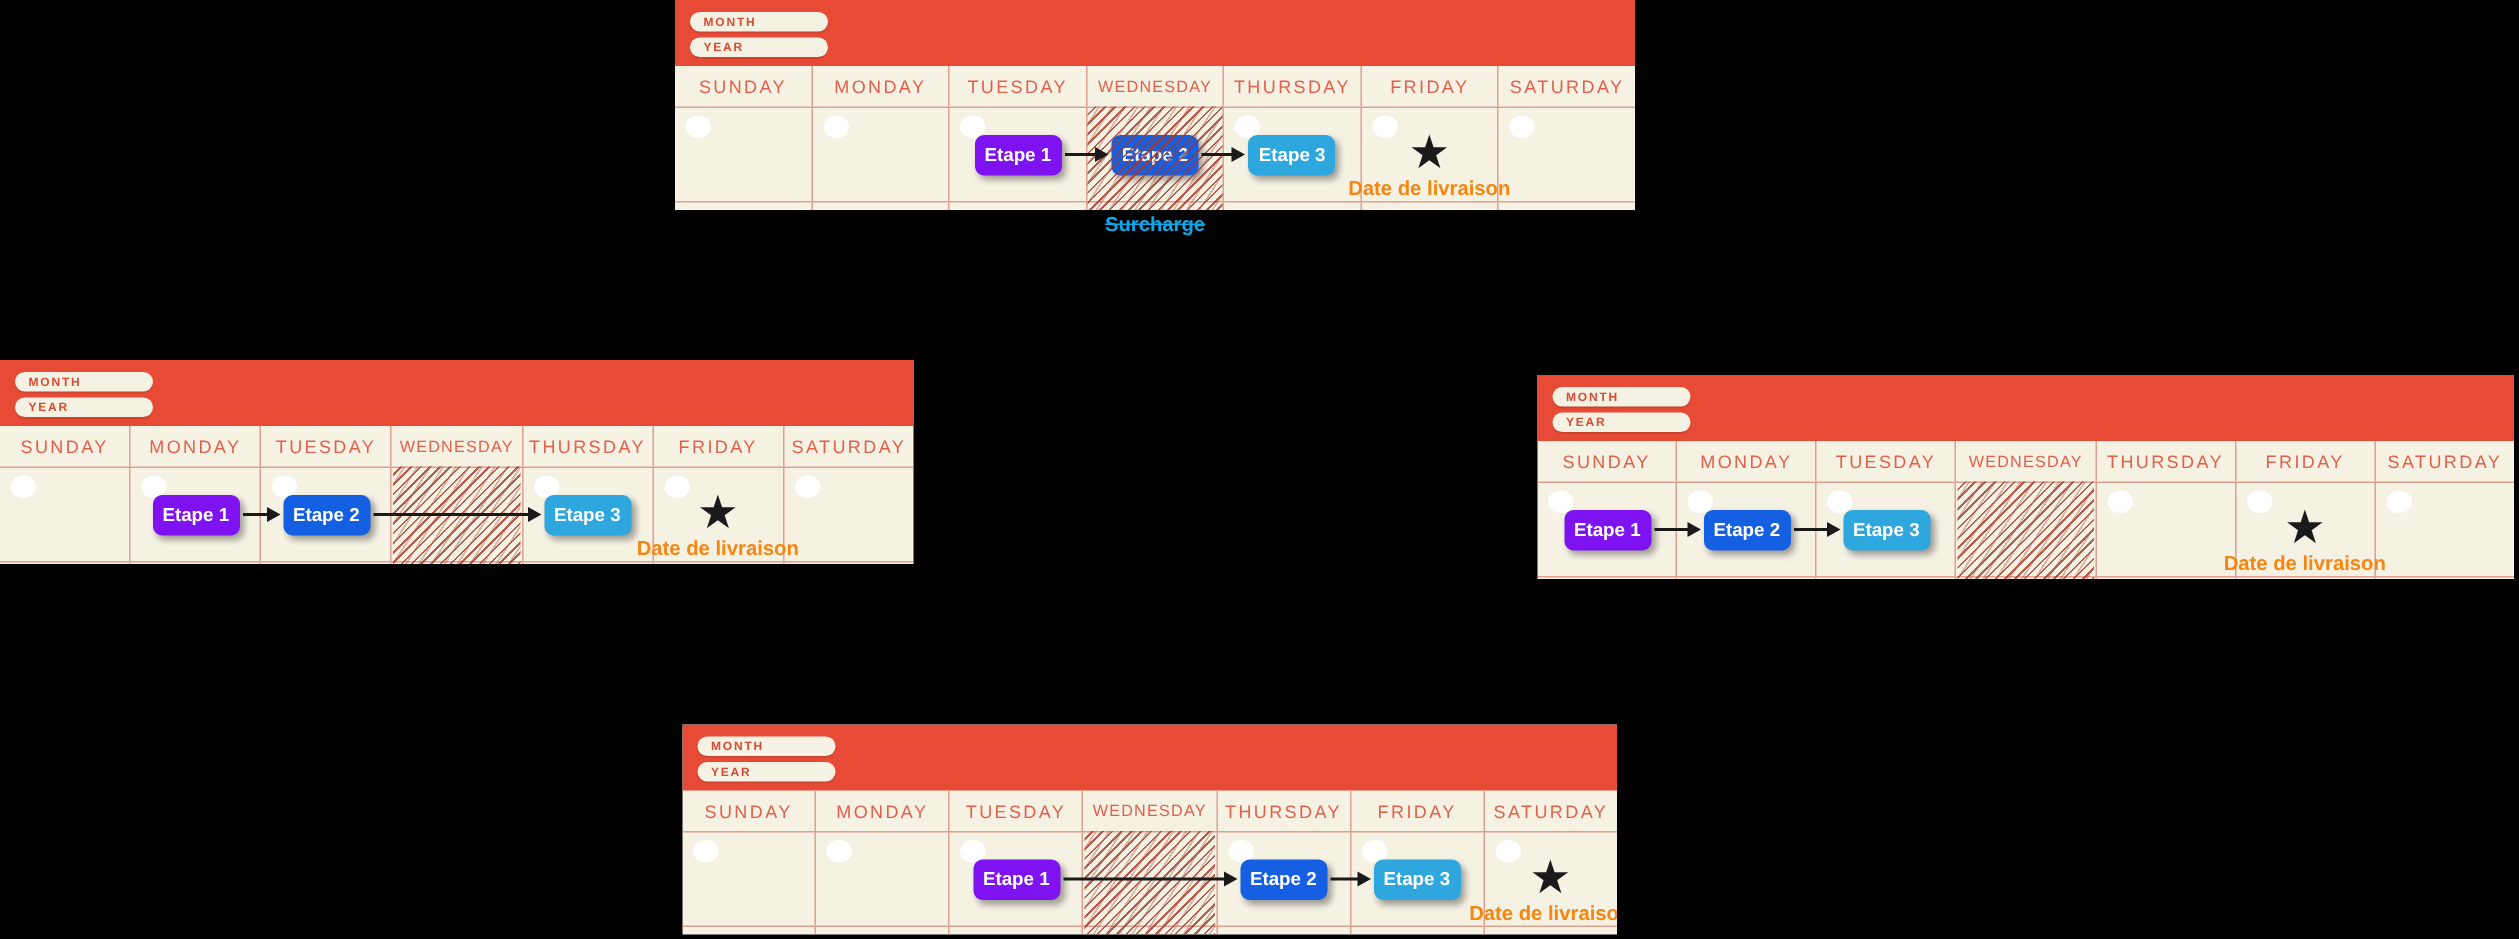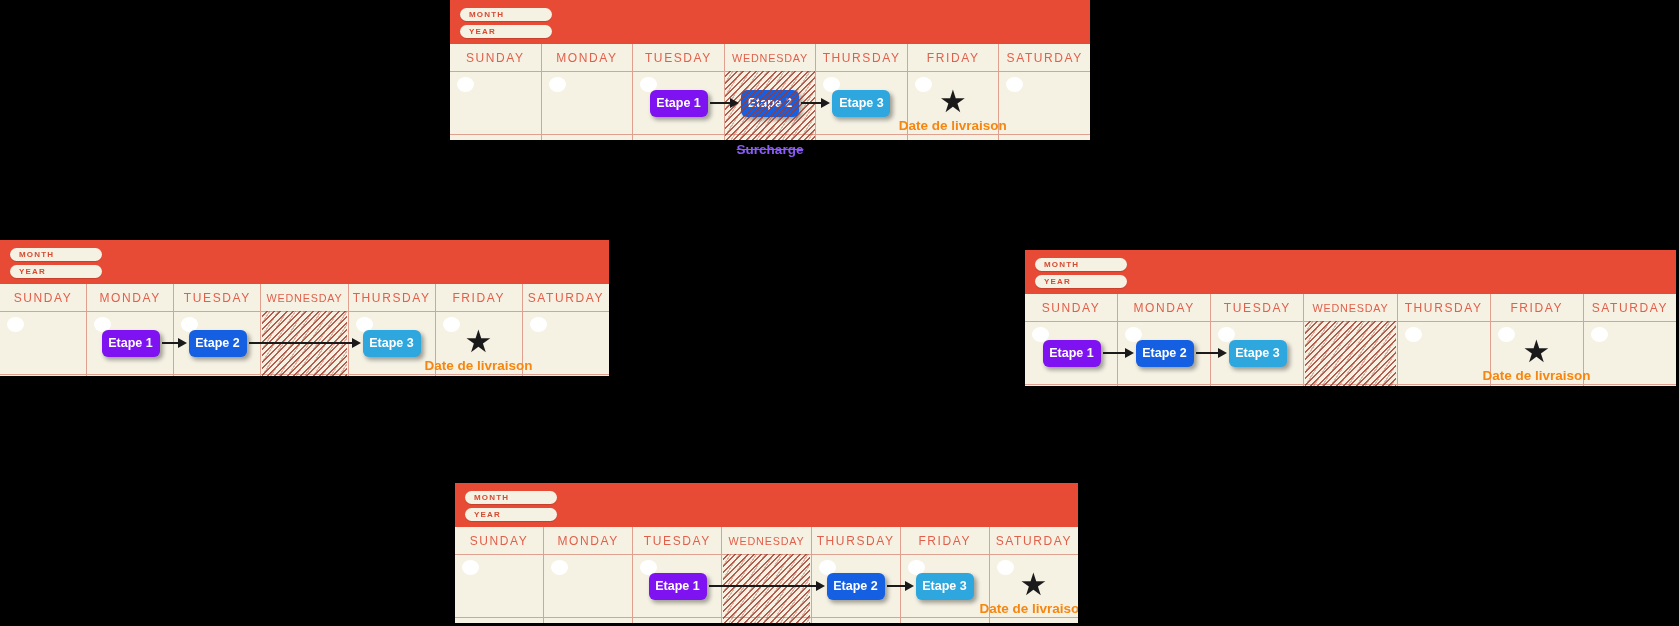--- a/index.html
+++ b/index.html
@@ -269,14 +269,14 @@
         <div class="arrow-head" style="left:360.5px;top:98px;border-left:9px solid #1A1A1A"></div>
         <div class="arrow-line" style="left:431.5px;top:102px;width:19px;background:#1A1A1A"></div>
         <div class="arrow-head" style="left:449.5px;top:98px;border-left:9px solid #1A1A1A"></div>
         <button class="step-btn" style="left:193.5px;top:90px;background:#7E12F0">Etape 1</button>
         <button class="step-btn" style="left:371.5px;top:90px;background:#1560E2">Etape 2</button>
         <button class="step-btn" style="left:460.5px;top:90px;background:#2EA6DE">Etape 3</button>
         <div class="star" style="left:578.5px;top:86px;color:#1A1A1A">★</div>
         <div class="delivery" style="left:578.5px;top:118px;color:#F6860F">Date de livraison</div>
       </div>
     </div>
-  <div id="overload-label" style="color: #8b5cf6;">Surcharge</div>
+  <div id="overload-label" style="color: #0ea5e9;">Surcharge</div>
 </div>
 
 </body></html>

